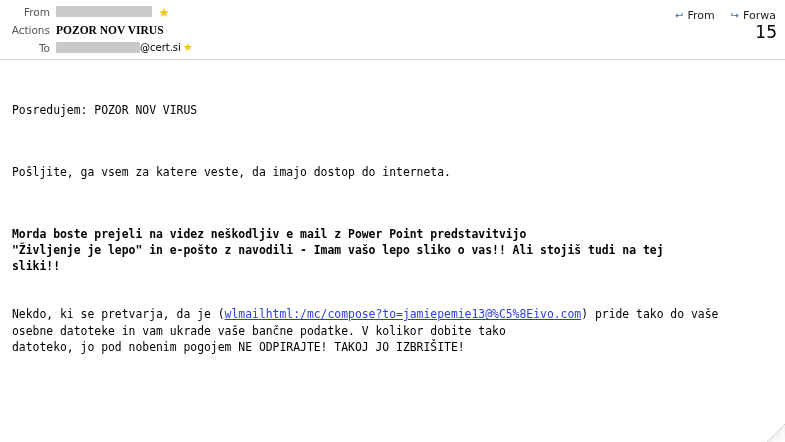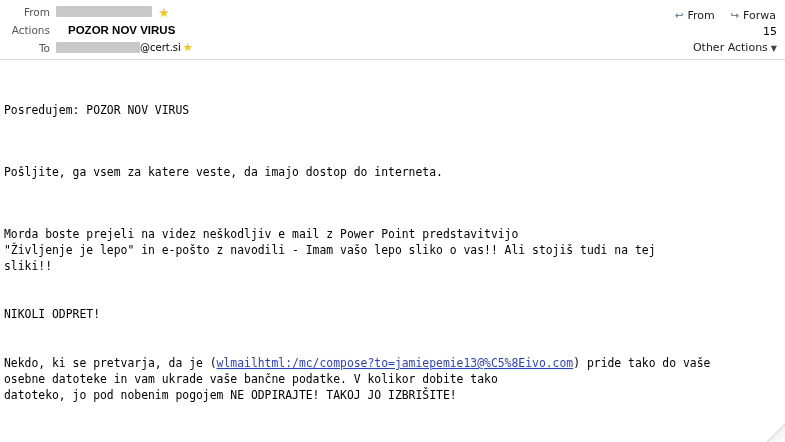--- a/index.html
+++ b/index.html
@@ -64,22 +64,21 @@
   .star-small {
     color: #f5c518;
     font-size: 11px;
     margin-left: 2px;
     line-height: 1;
   }
   .subject-text {
     font-weight: bold;
     font-size: 11.5px;
     color: #000;
-    font-family: Liberation Sans, sans-serif;
-    margin-left: 12px;
+    font-family: Liberation Serif, serif;
   }
   .to-domain {
     font-size: 10px;
     color: #000;
   }
   
   .hdr-right {
     position: absolute;
     right: 0;
     top: 0;
@@ -107,21 +106,21 @@
     border: 1px solid transparent;
     background: transparent;
     cursor: pointer;
     white-space: nowrap;
   }
   .arrow-icon {
     font-size: 10px;
     color: #3a6ea5;
   }
   .date-row {
-    font-size: 11px;
+    font-size: 17px;
     color: #000;
     height: 16px;
     line-height: 16px;
     padding-right: 4px;
   }
   .other-actions {
     font-size: 11px;
     color: #222;
     height: 16px;
     line-height: 16px;
@@ -130,33 +129,35 @@
     white-space: nowrap;
   }
   .other-actions .caret { font-size: 8px; margin-left: 3px; color: #444; }
   
   .body-wrap {
     position: relative;
     padding: 10px 20px 0 4px;
     height: 380px;
     box-sizing: border-box;
     overflow: hidden;
+    margin-left: 8px;
   }
   .msg {
     font-family: "DejaVu Sans Mono", monospace;
     font-size: 11.4px;
     line-height: 1.42;
     color: #000;
     white-space: pre-wrap;
   }
   .msg p {
     margin: 0 0 13px 0;
   }
   .msg p.tight {
     margin-bottom: 0;
+    font-weight: bold;
   }
   a.mail-link {
     color: #2a3fd4;
     text-decoration: underline;
     word-break: break-all;
   }
   
   .scrollbar {
     position: absolute;
     right: 0;
@@ -204,35 +205,31 @@
         <span class="hdr-btn">
           <span class="arrow-icon">↩</span>
           <span>From</span>
         </span>
         <span class="hdr-btn">
           <span class="arrow-icon">↪</span>
           <span>Forwa</span>
         </span>
       </div>
       <div class="date-row">15</div>
-      <div class="other-actions">
-        <span>Other Actions</span><span class="caret">▼</span>
-      </div>
     </div>
 
   </div>
 
   <div class="body-wrap">
     <div class="msg">
       <p>Posredujem: POZOR NOV VIRUS</p>
       <p>Pošljite, ga vsem za katere veste, da imajo dostop do interneta.</p>
       <p class="tight">Morda boste prejeli na videz neškodljiv e mail z Power Point predstavitvijo
 "Življenje je lepo" in e-pošto z navodili - Imam vašo lepo sliko o vas!! Ali stojiš tudi na tej
 sliki!!</p>
-      <p class="tight">NIKOLI ODPRET!</p>
       <p><span>Nekdo, ki se pretvarja, da je (</span><a class="mail-link" href="#">wlmailhtml:/mc/compose?to=jamiepemie13@%C5%8Eivo.com</a><span>) pride tako do vaše
 osebne datoteke in vam ukrade vaše bančne podatke. V kolikor dobite tako
 datoteko, jo pod nobenim pogojem NE ODPIRAJTE! TAKOJ JO IZBRIŠITE!</span></p>
       
       
       
       
       
     </div>
   </div>

